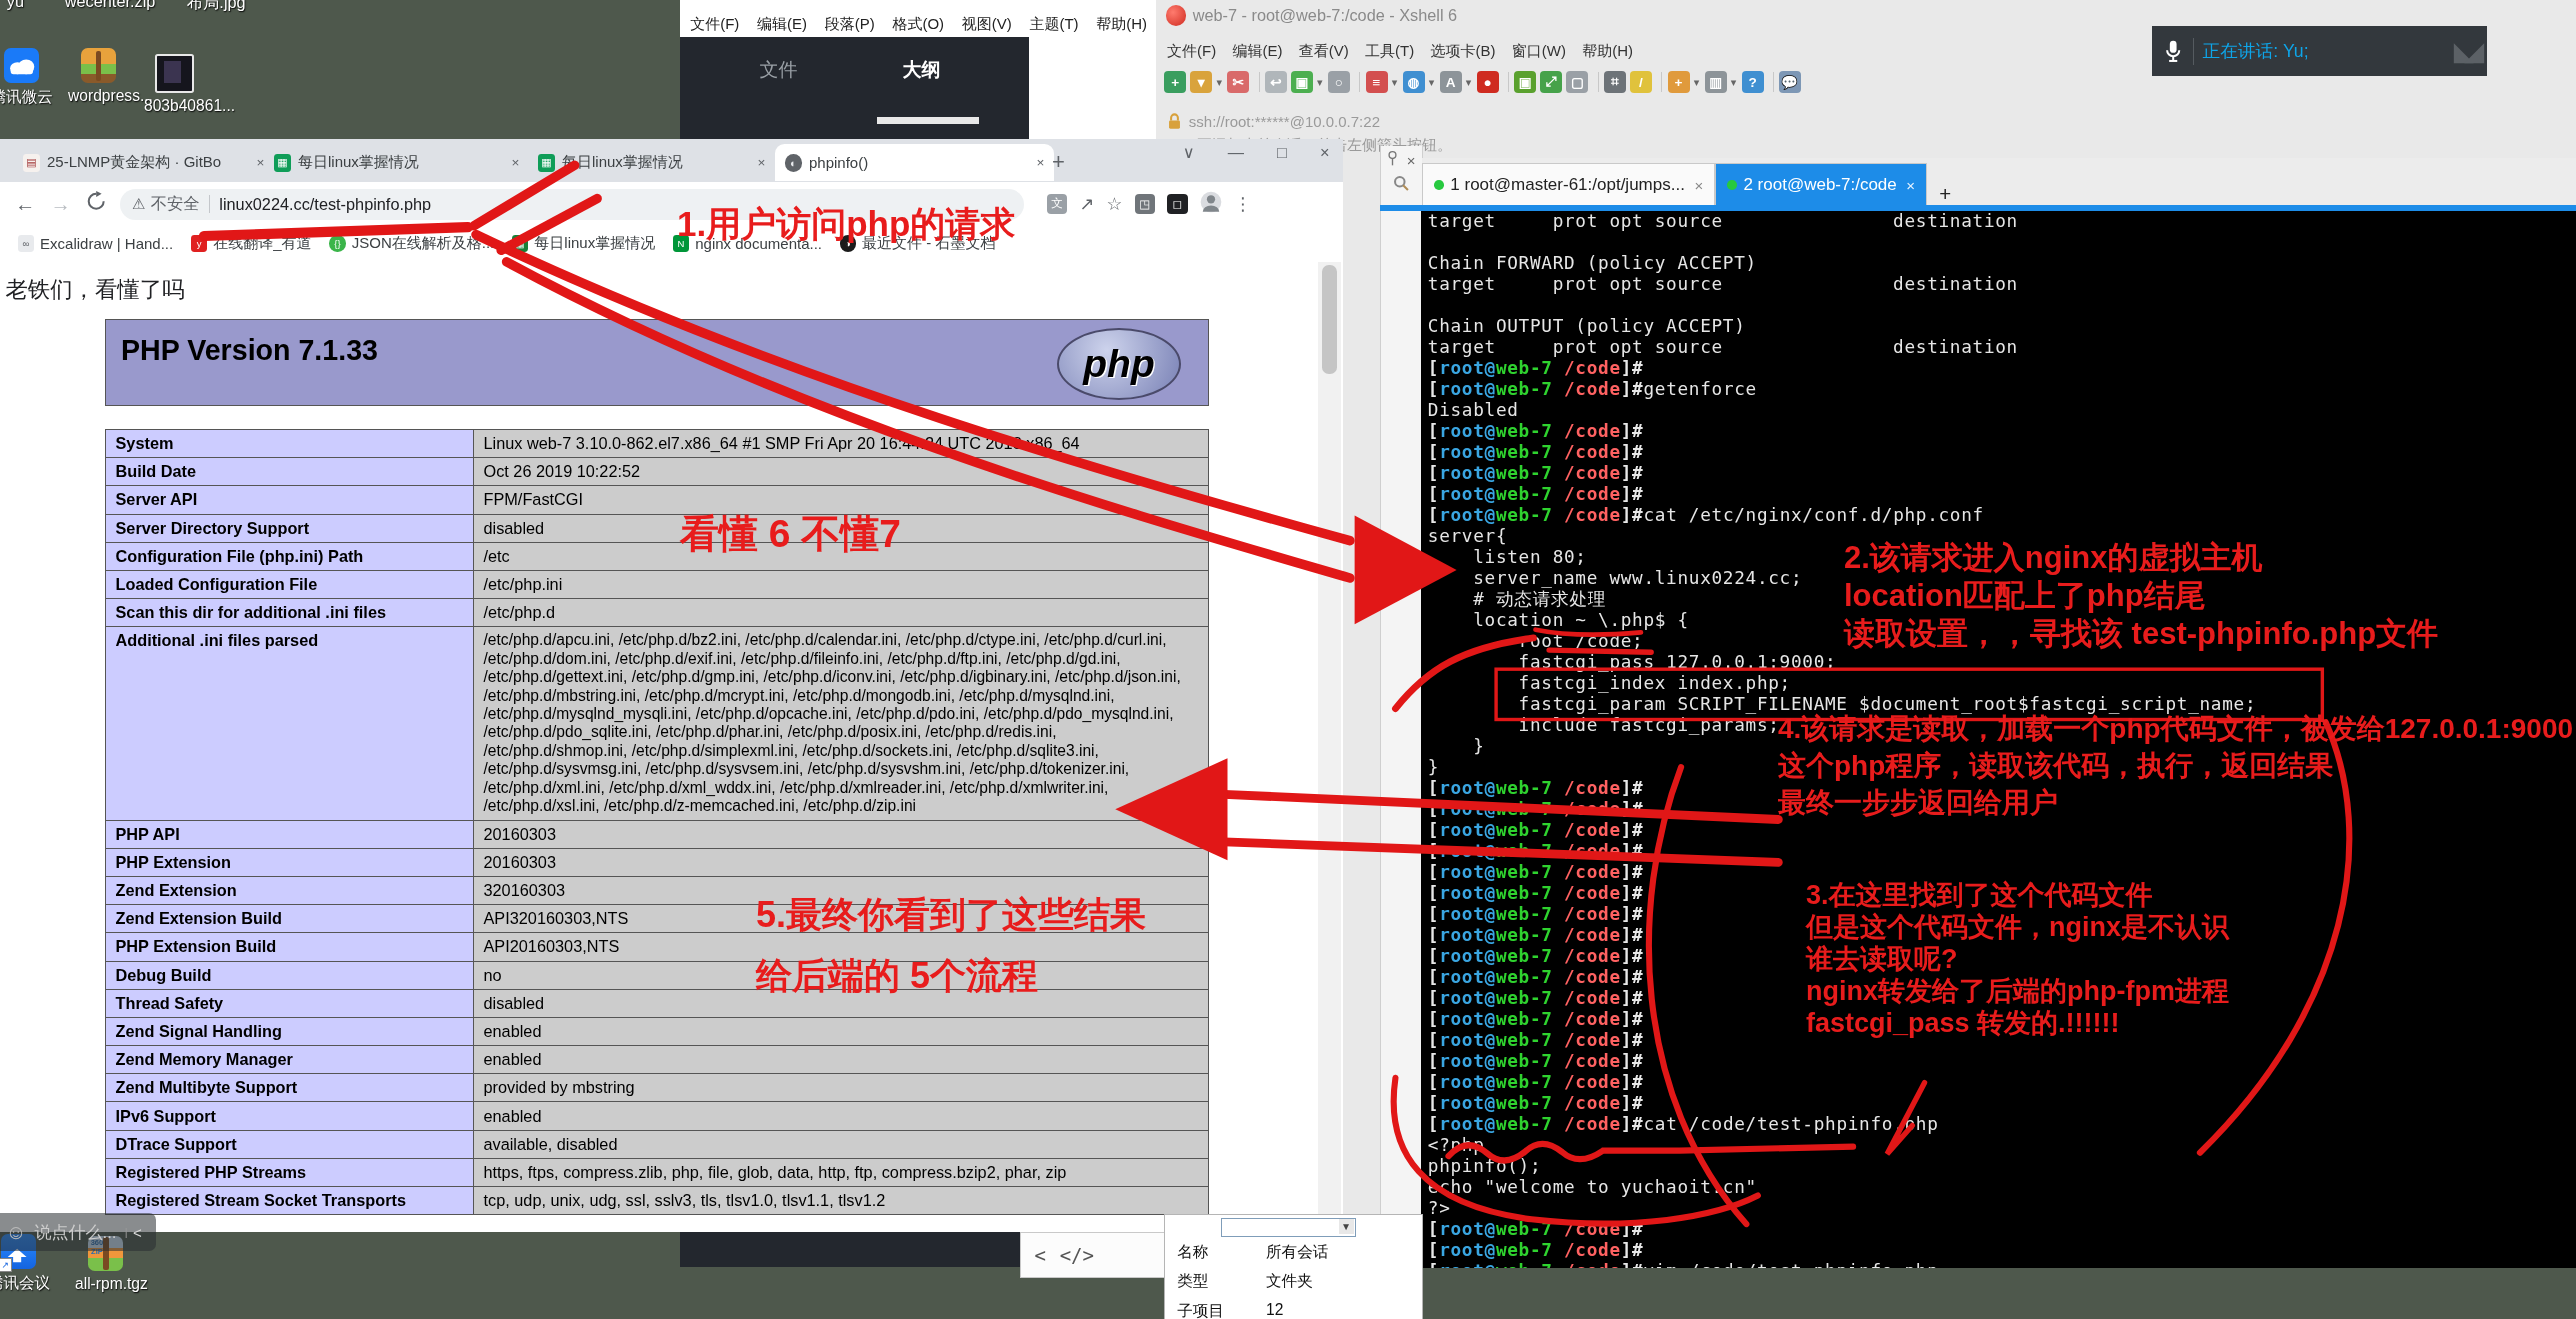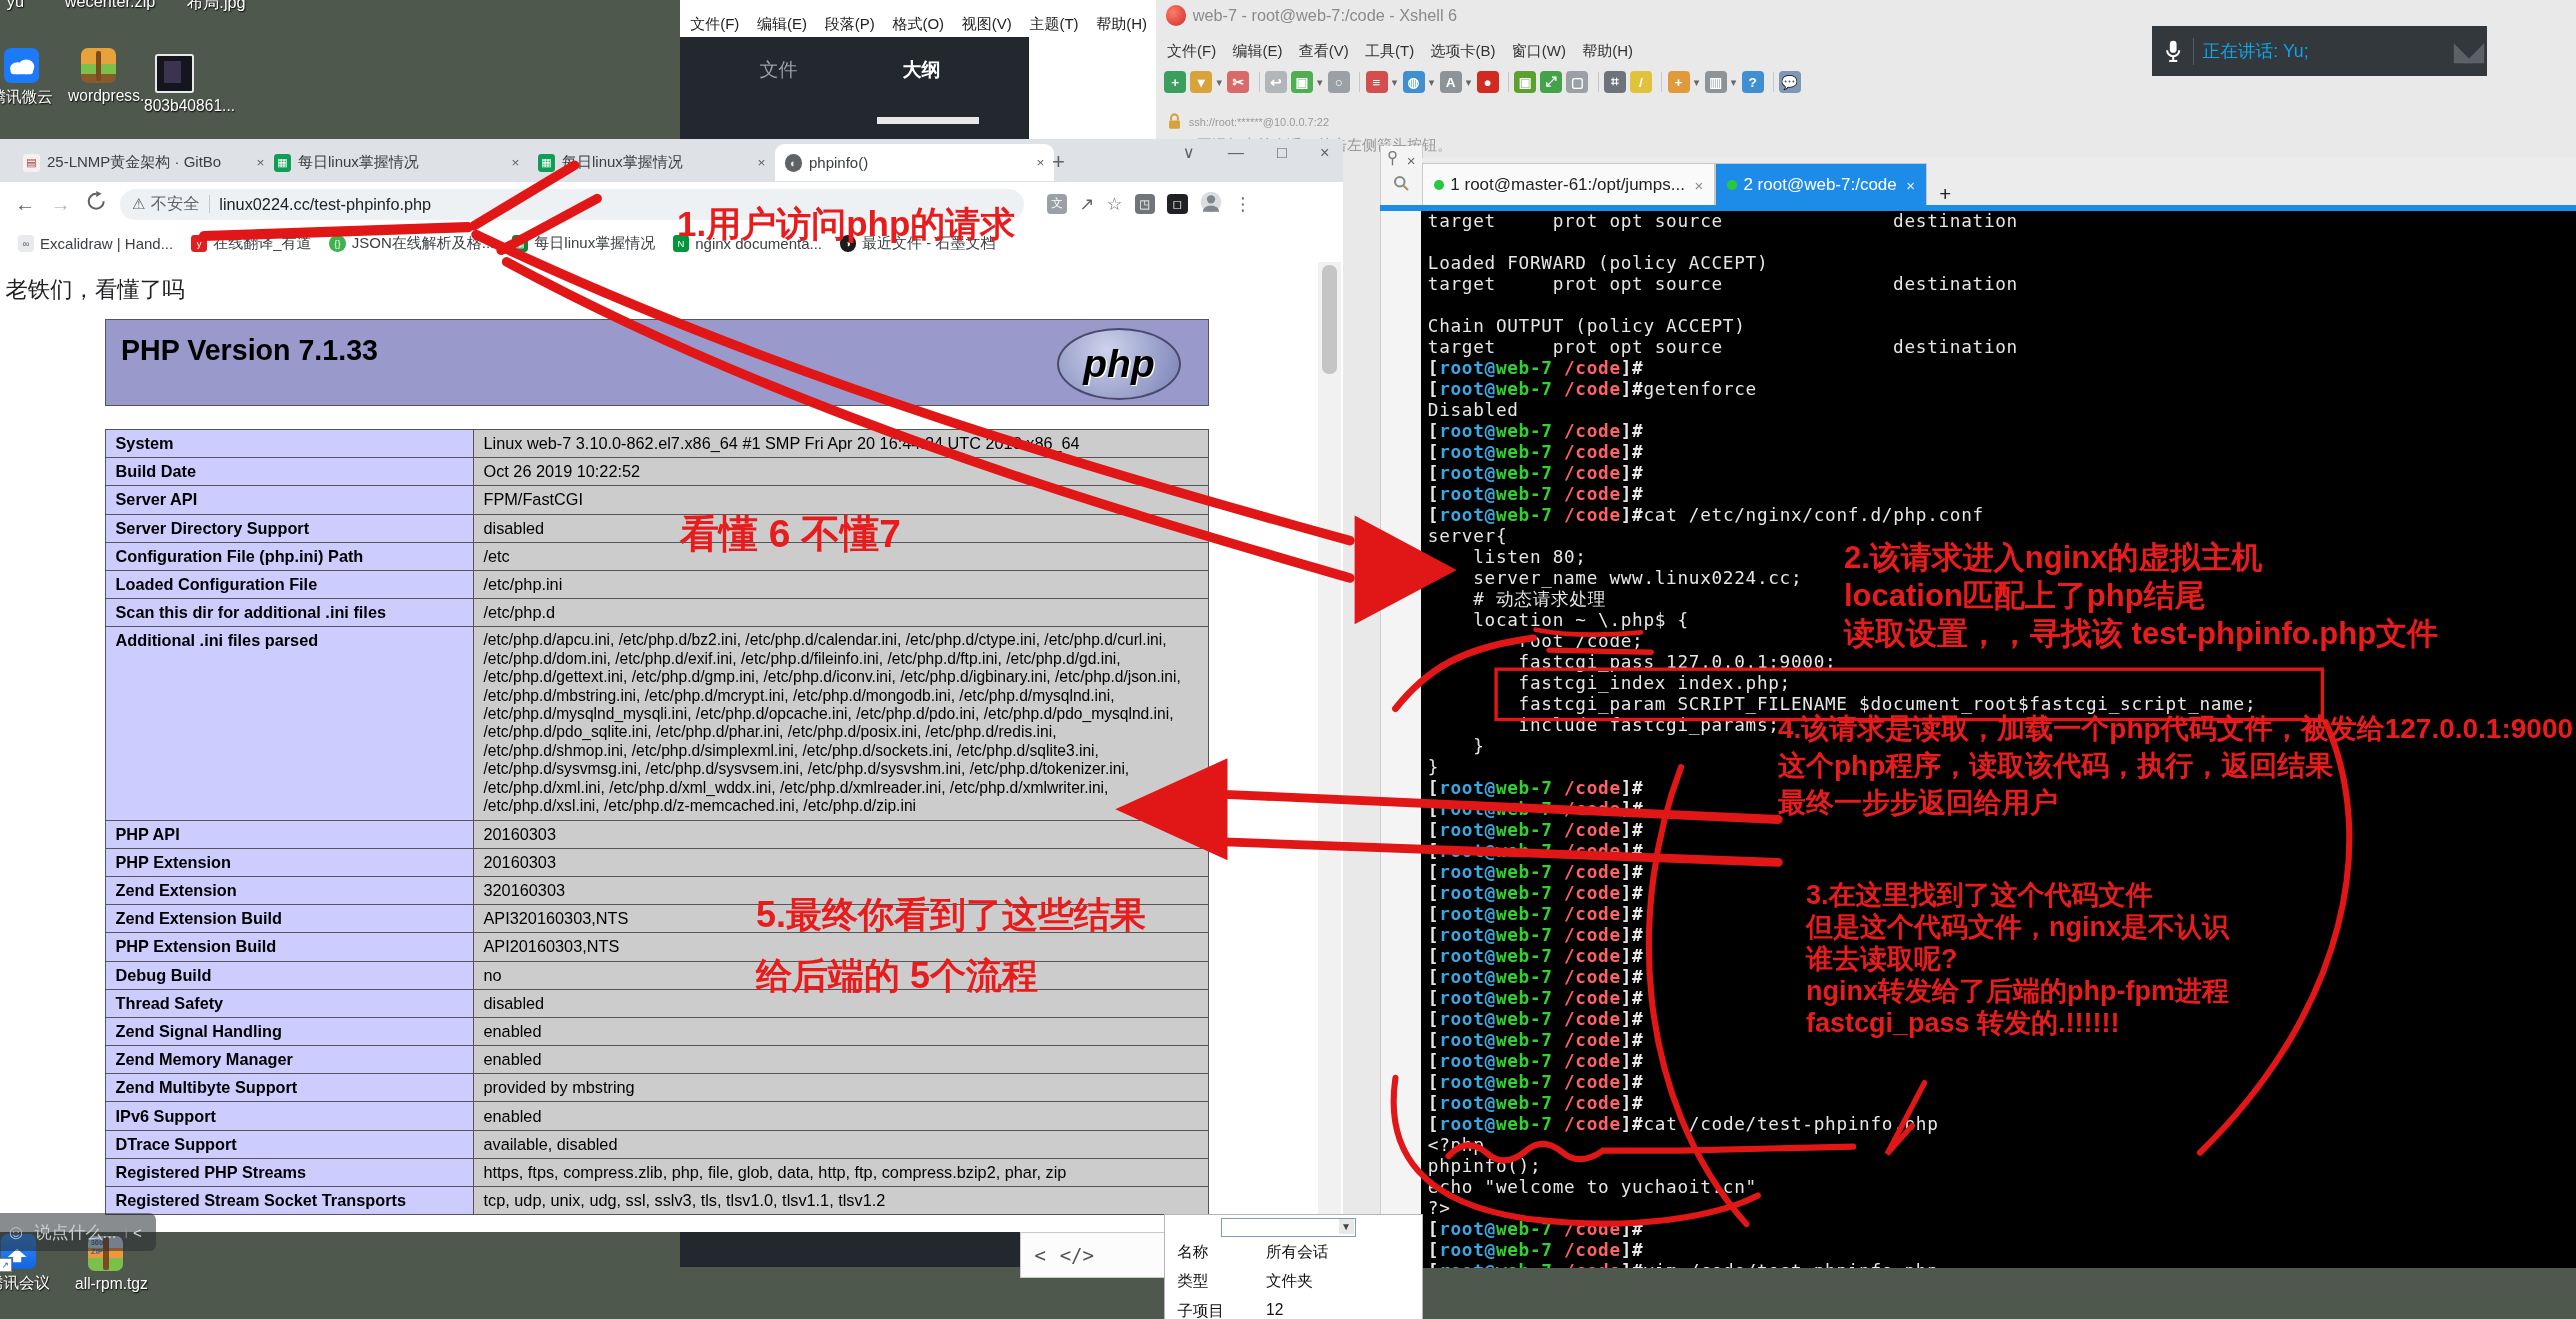--- a/index.html
+++ b/index.html
@@ -27,21 +27,21 @@
   #xshell{left:1156px;top:0;width:1420px;height:1268px;background:#e9e9e9;}
   #xs-title{position:absolute;left:9.5px;top:5.4px;display:flex;align-items:center;}
   #xs-title .logo{width:20.4px;height:20.4px;border-radius:50%;background:radial-gradient(circle at 35% 35%,#ff7b6e,#cf2b20);margin-right:6.8px;}
   #xs-title .txt{font-size:16.3px;color:#8a8a8a;}
   #xs-menu{position:absolute;left:11px;top:42px;font-size:15px;color:#333;white-space:nowrap;}
   #xs-menu span{margin-right:16.3px;}
   #xs-toolbar{position:absolute;left:8.2px;top:71px;display:flex;align-items:center;}
   #xs-toolbar .tbi{width:22px;height:22px;border-radius:4.1px;margin-right:4.1px;color:#fff;font-size:13.6px;font-weight:bold;display:flex;align-items:center;justify-content:center;}
   #xs-toolbar .caret{color:#666;font-size:11px;margin:0 5.4px 0 0;}
   #xs-toolbar .sep{width:0.7px;height:20.4px;background:#c8c8c8;margin:0 5.4px;}
-  #xs-addr{position:absolute;left:11px;top:113px;display:flex;align-items:center;font-size:11px;color:#9a9a9a;}
+  #xs-addr{position:absolute;left:11px;top:113px;display:flex;align-items:center;font-size:15px;color:#9a9a9a;}
   #xs-hint{position:absolute;left:41px;top:136px;font-size:15px;color:#9a9a9a;white-space:nowrap;}
   #xs-strip{position:absolute;left:224px;top:146px;width:41px;height:1174px;background:#f4f4f4;border-right:0.7px solid #cfcfcf;border-left:0.7px solid #cfcfcf;}
   #xs-strip .ic{color:#666;font-size:15px;text-align:center;margin-top:5.4px;}
   #xs-tabbar{position:absolute;left:266px;top:158px;right:0;height:48px;background:#ececec;display:flex;align-items:flex-end;}
   .xs-tab{height:42px;display:flex;align-items:center;padding:0 11px;font-size:17px;border:0.7px solid #c9c9c9;border-bottom:none;background:#fafafa;color:#222;white-space:nowrap;}
   .xs-tab .dot{width:9.5px;height:9.5px;border-radius:50%;background:#27c93f;margin-right:6.8px;}
   .xs-tab .x{margin-left:9.5px;color:#888;font-size:15px;}
   .xs-tab.active{background:#1d8ce8;color:#fff;}
   .xs-tab.active .x{color:#e8f4ff;}
   .xs-plus{font-size:20.4px;color:#222;margin-left:6.8px;padding:0 5.4px;}
@@ -254,21 +254,21 @@
           <span>2 root@web-7:/code</span>
           <span class="x">×</span>
         </div>
         <span class="xs-plus">+</span>
       </div>
     <div id="xs-blue"></div>
 
     <div id="term">
         <div class="tline">target     prot opt source               destination</div>
         <div class="tline"></div>
-        <div class="tline">Loaded FORWARD (policy ACCEPT)</div>
+        <div class="tline">Chain FORWARD (policy ACCEPT)</div>
         <div class="tline">target     prot opt source               destination</div>
         <div class="tline"></div>
         <div class="tline">Chain OUTPUT (policy ACCEPT)</div>
         <div class="tline">target     prot opt source               destination</div>
         <div class="tline"><span class="p-wrap">[</span><span class="p-user">root@</span><span class="p-host">web-7</span><span class="p-path"> /code</span><span class="p-wrap">]#</span><span></span></div>
         <div class="tline"><span class="p-wrap">[</span><span class="p-user">root@</span><span class="p-host">web-7</span><span class="p-path"> /code</span><span class="p-wrap">]#</span><span>getenforce</span></div>
         <div class="tline">Disabled</div>
         <div class="tline"><span class="p-wrap">[</span><span class="p-user">root@</span><span class="p-host">web-7</span><span class="p-path"> /code</span><span class="p-wrap">]#</span><span></span></div>
         <div class="tline"><span class="p-wrap">[</span><span class="p-user">root@</span><span class="p-host">web-7</span><span class="p-path"> /code</span><span class="p-wrap">]#</span><span></span></div>
         <div class="tline"><span class="p-wrap">[</span><span class="p-user">root@</span><span class="p-host">web-7</span><span class="p-path"> /code</span><span class="p-wrap">]#</span><span></span></div>

